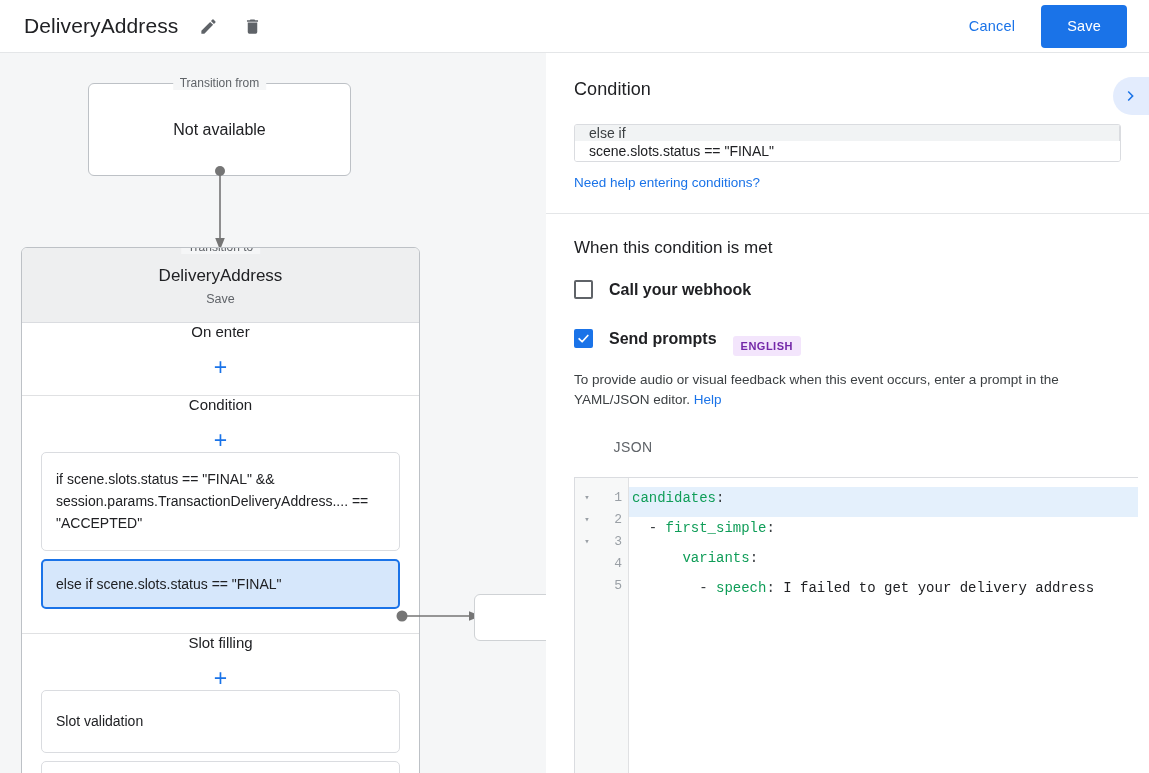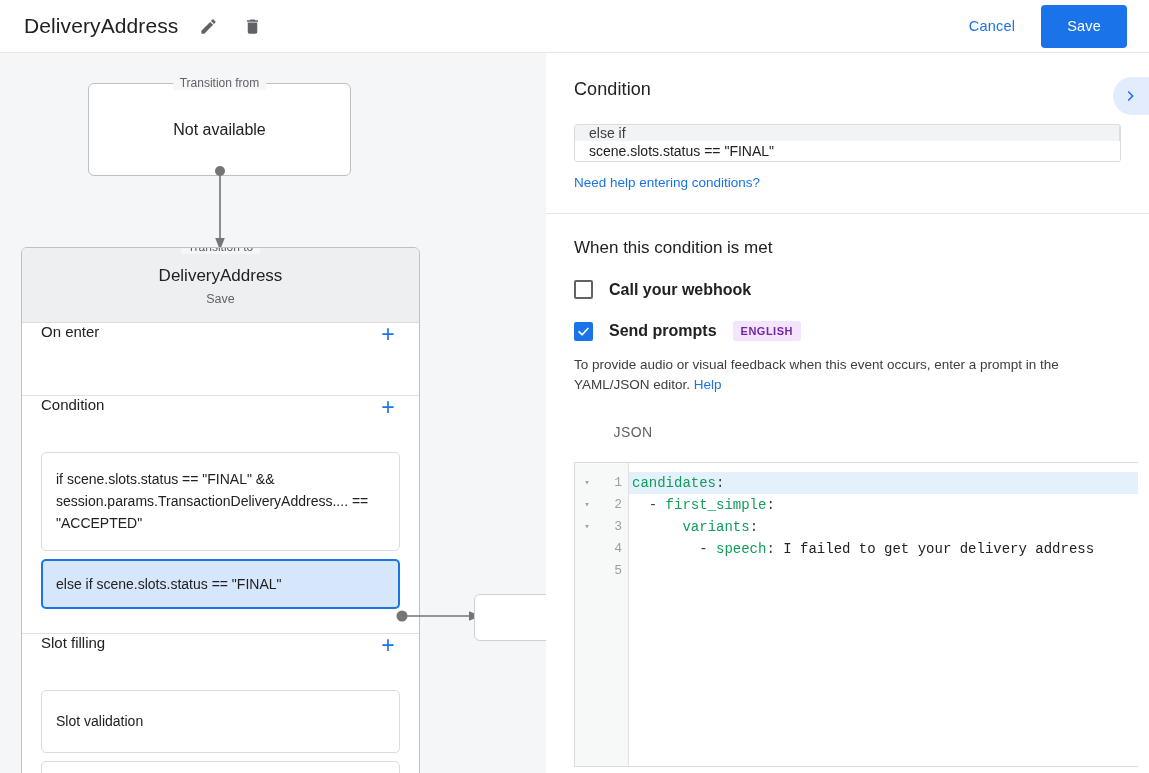--- a/index.html
+++ b/index.html
@@ -81,22 +81,23 @@
   .scene-header {
     background: #eeeff0; padding: 18px 0 16px 0; text-align: center;
     border-bottom: 1px solid #dadce0;
   }
   .scene-name { font-size: 17px; color: #202124; }
   .scene-sub { font-size: 12.5px; color: #5f6368; margin-top: 6px; }
 
   .section { border-bottom: 1px solid #e0e1e3; padding: 0 19px 16px 19px; }
   .section:last-child { border-bottom: none; }
   .section-head {
-    display: flex; align-items: flex-start; justify-content: space-between;
+    display: flex; align-items: center; justify-content: space-between;
     height: 56px;
+    flex-direction: column;
   }
   .section-title { font-size: 15px; color: #202124; }
   .plus-btn {
     color: #1a73e8; font-size: 23px; line-height: 1;
     cursor: pointer; width: 24px; text-align: center; font-weight: 300;
   }
   .chip {
     border: 1px solid #dadce0; border-radius: 5px;
     background: #ffffff; padding: 19px 14px;
     font-size: 14px; color: #202124; line-height: 1.58;
@@ -163,21 +164,21 @@
   }
   .cbox.checked {
     background: #1a73e8; border-color: #1a73e8;
     display: flex; align-items: center; justify-content: center;
   }
   .cbox.checked svg { stroke: #ffffff; }
   .check-label { margin-left: 16px; font-size: 16px; color: #202124; font-weight: bold; }
   .lang-badge {
     margin-left: 16px; background: #f3e5fc; color: #7327a8;
     font-size: 11px; font-weight: bold; letter-spacing: 0.5px;
-    padding: 4px 8px; border-radius: 3px;
+    padding: 4px 8px; border-radius: 3px; margin-top: 15px;
   }
   .helper-text {
     margin-top: 14px; font-size: 13.5px; color: #3c4043; line-height: 1.48;
     max-width: 552px;
   }
   .helper-text a { color: #1a73e8; text-decoration: none; cursor: pointer; }
 
   
   .tabs { display: flex; margin-top: 20px; }
   .tab {
@@ -203,21 +204,21 @@
   }
   .fold {
     width: 24px; text-align: center; font-size: 9px; color: #9aa0a6; cursor: pointer;
   }
   .lnum { flex: 1 1 auto; text-align: right; padding-right: 6px; }
   .code-area {
     flex: 1 1 auto; padding-top: 9px; overflow: hidden;
     font-family: "Liberation Mono", monospace; font-size: 14px;
     white-space: pre;
   }
-  .code-line { height: 22px; line-height: 22px; padding-left: 3px; }
+  .code-line { height: 30px; line-height: 22px; padding-left: 3px; }
   .code-line.current { background: #e4f0fc; }
   .t-key { color: #0f9d58; }
   .t-punct { color: #3c4043; }
   .t-text { color: #202124; }
 </style>
 </head>
 <body>
 
 <div id="app">
 

